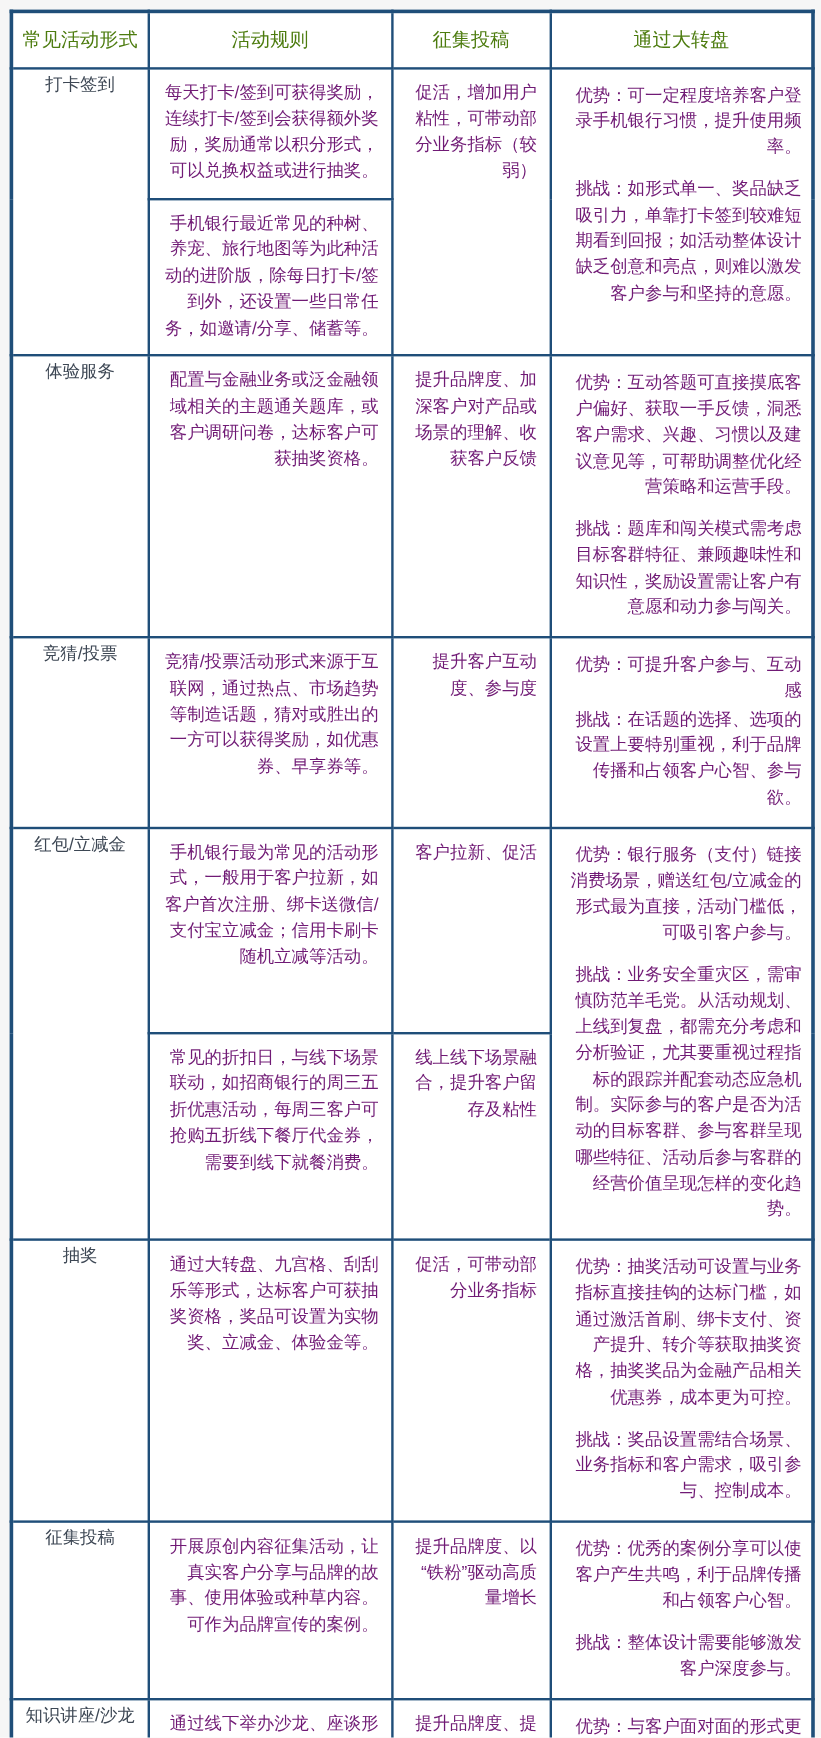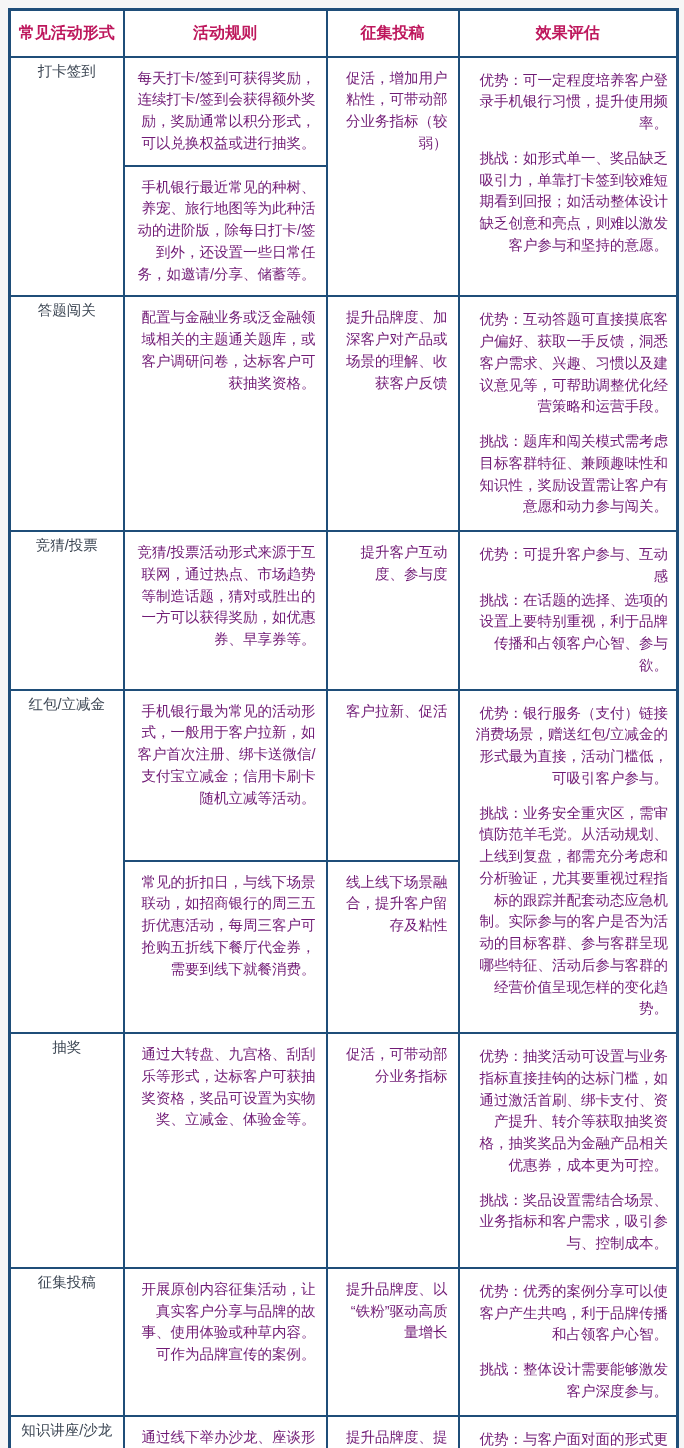--- a/index.html
+++ b/index.html
@@ -17,22 +17,22 @@
     background:#ffffff;
     border:3px solid #1f4e79;
   }
   th,td{
     border:2px solid #1f4e79;
     vertical-align:top;
     overflow:hidden;
   }
   th{
     font-size:16px;
-    font-weight:bold;
-    color:#be185d;
+    font-weight:normal;
+    color:#4d7c0f;
     text-align:center;
     vertical-align:middle;
     padding:6px 4px;
   }
   td{
     font-size:14.5px;
     line-height:1.5;
     color:#701a75;
     padding:10px 10px;
     text-align:right;
@@ -57,21 +57,21 @@
       <col style="width:114px">
       <col style="width:203px">
       <col style="width:132px">
       <col style="width:219px">
     </colgroup>
     <thead>
       <tr style="height:47px">
         <th>常见活动形式</th>
         <th>活动规则</th>
         <th>征集投稿</th>
-        <th>效果评估</th>
+        <th>通过大转盘</th>
       </tr>
     </thead>
     <tbody>
 
       <tr style="height:90px">
         <td rowspan="2" class="form-cell">
             <p>打卡签到</p>
           </td>
         <td>
             <p>每天打卡/签到可获得奖励，连续打卡/签到会获得额外奖励，奖励通常以积分形式，可以兑换权益或进行抽奖。</p>
@@ -85,21 +85,21 @@
         </td>
       </tr>
       <tr style="height:112px">
         <td>
             <p>手机银行最近常见的种树、养宠、旅行地图等为此种活动的进阶版，除每日打卡/签到外，还设置一些日常任务，如邀请/分享、储蓄等。</p>
           </td>
       </tr>
 
       <tr style="height:191px">
         <td class="form-cell">
-            <p>答题闯关</p>
+            <p>体验服务</p>
           </td>
         <td>
             <p>配置与金融业务或泛金融领域相关的主题通关题库，或客户调研问卷，达标客户可获抽奖资格。</p>
           </td>
         <td>
             <p>提升品牌度、加深客户对产品或场景的理解、收获客户反馈</p>
           </td>
         <td class="eval-cell">
           <p>优势：互动答题可直接摸底客户偏好、获取一手反馈，洞悉客户需求、兴趣、习惯以及建议意见等，可帮助调整优化经营策略和运营手段。</p>
           <p>挑战：题库和闯关模式需考虑目标客群特征、兼顾趣味性和知识性，奖励设置需让客户有意愿和动力参与闯关。</p>

